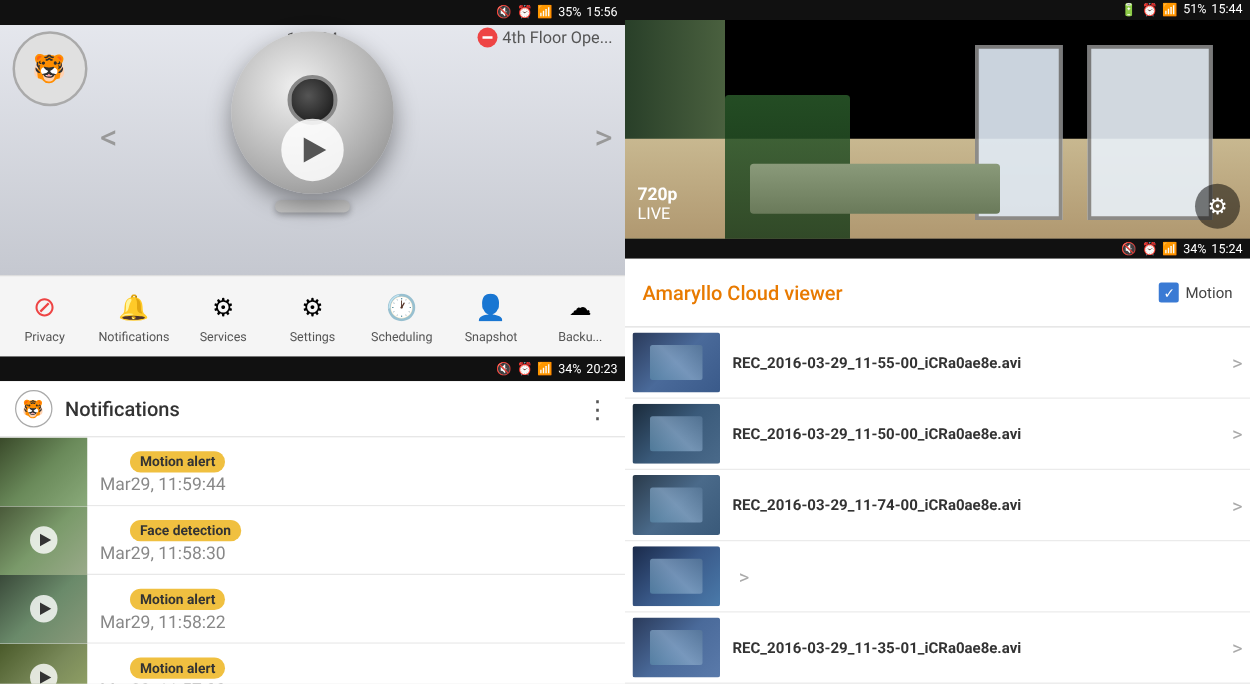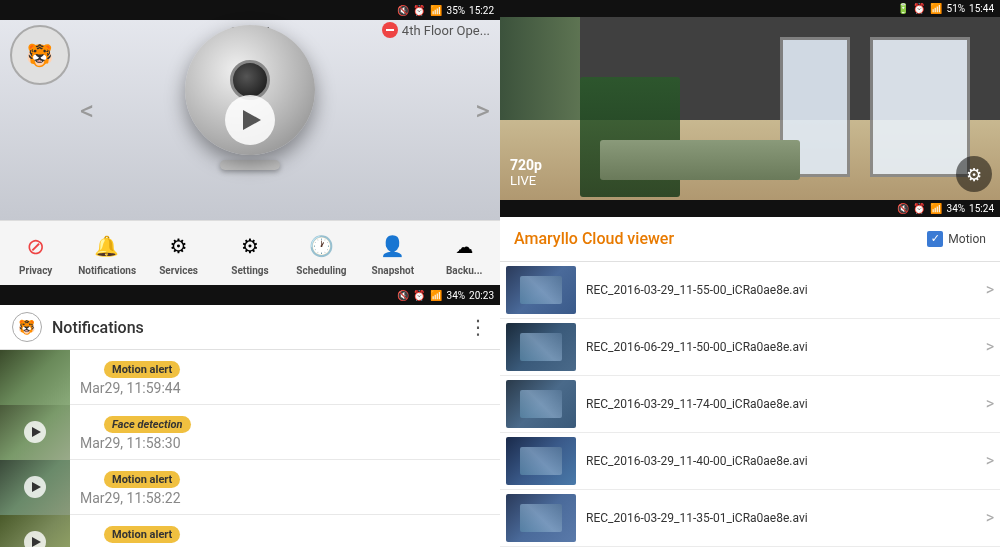--- a/index.html
+++ b/index.html
@@ -199,21 +199,20 @@
       height: 32px;
       display: flex;
       align-items: center;
       justify-content: center;
       font-size: 22px;
     }
 
     .toolbar-label {
       font-size: 10px;
       color: #555;
-      font-weight: bold;
     }
 
     
     .status-bar-mid {
       width: 500px;
       height: 20px;
       background: #111;
       display: flex;
       align-items: center;
       justify-content: flex-end;
@@ -321,21 +320,20 @@
       font-size: 11px;
       font-weight: bold;
       padding: 2px 8px;
       border-radius: 10px;
       margin-bottom: 2px;
       margin-left: 24px;
     }
 
     .notif-badge.face {
       background: #f0c040;
-      font-style: italic;
     }
 
     .notif-date {
       font-size: 14px;
       color: #888;
     }
 
     
     .right-panel {
       position: absolute;
@@ -358,21 +356,21 @@
       color: #fff;
       font-size: 10px;
       gap: 4px;
     }
 
     .live-view {
       width: 500px;
       height: 220px;
       position: relative;
       overflow: hidden;
-      background: #404040;
+      background: #000000;
     }
 
     
     .room-floor {
       position: absolute;
       bottom: 0; left: 0; right: 0;
       height: 80px;
       background: linear-gradient(180deg, #c8b890, #b09870);
     }
 
@@ -451,21 +449,21 @@
       gap: 4px;
     }
 
     
     .cloud-viewer {
       flex: 1;
       background: #fff;
     }
 
     .cloud-header {
-      height: 45px;
+      height: 55px;
       border-bottom: 1px solid #e0e0e0;
       display: flex;
       align-items: center;
       padding: 0 14px;
     }
 
     .cloud-title {
       font-size: 16px;
       font-weight: 500;
       color: #e87a00;
@@ -532,20 +530,21 @@
       height: 60%;
       background: linear-gradient(45deg, #5a8aaa, #8aaaca, #5a7a9a);
       border-radius: 2px;
       opacity: 0.7;
     }
 
     .rec-filename {
       font-size: 12px;
       color: #333;
       flex: 1;
+      font-weight: bold;
     }
 
     .rec-arrow {
       font-size: 16px;
       color: #aaa;
       margin-left: 5px;
     }
 
     
     .rec-thumb-1 .rec-thumb-inner { background: linear-gradient(135deg, #2a3a5a, #4a6a9a, #3a5a8a); }
@@ -564,21 +563,21 @@
 <body>
 
 <div class="left-panel">
 
   <div class="camera-view">
     <div class="status-bar-left">
       <span>🔇</span>
       <span>⏰</span>
       <span>📶</span>
       <span>35%</span>
-      <span>15:22</span>
+      <span>15:56</span>
     </div>
 
     <div class="logo-area">
       <div class="logo-circle">🐯</div>
     </div>
 
     <div class="counter-label">11 / 24</div>
 
     <div class="camera-name">
       <div class="no-entry-icon"></div>
@@ -752,39 +751,38 @@
         </div>
         <span class="rec-filename">REC_2016-03-29_11-55-00_iCRa0ae8e.avi</span>
         <span class="rec-arrow">&gt;</span>
       </div>
       <div class="recording-item">
         <div class="rec-thumb rec-thumb-2">
           <div class="rec-thumb-inner">
               <div class="rec-thumb-dots"></div>
             </div>
         </div>
-        <span class="rec-filename">REC_2016-06-29_11-50-00_iCRa0ae8e.avi</span>
+        <span class="rec-filename">REC_2016-03-29_11-50-00_iCRa0ae8e.avi</span>
         <span class="rec-arrow">&gt;</span>
       </div>
       <div class="recording-item">
         <div class="rec-thumb rec-thumb-3">
           <div class="rec-thumb-inner">
               <div class="rec-thumb-dots"></div>
             </div>
         </div>
         <span class="rec-filename">REC_2016-03-29_11-74-00_iCRa0ae8e.avi</span>
         <span class="rec-arrow">&gt;</span>
       </div>
       <div class="recording-item">
         <div class="rec-thumb rec-thumb-4">
           <div class="rec-thumb-inner">
               <div class="rec-thumb-dots"></div>
             </div>
         </div>
-        <span class="rec-filename">REC_2016-03-29_11-40-00_iCRa0ae8e.avi</span>
         <span class="rec-arrow">&gt;</span>
       </div>
       <div class="recording-item">
         <div class="rec-thumb rec-thumb-5">
           <div class="rec-thumb-inner">
               <div class="rec-thumb-dots"></div>
             </div>
         </div>
         <span class="rec-filename">REC_2016-03-29_11-35-01_iCRa0ae8e.avi</span>
         <span class="rec-arrow">&gt;</span>

